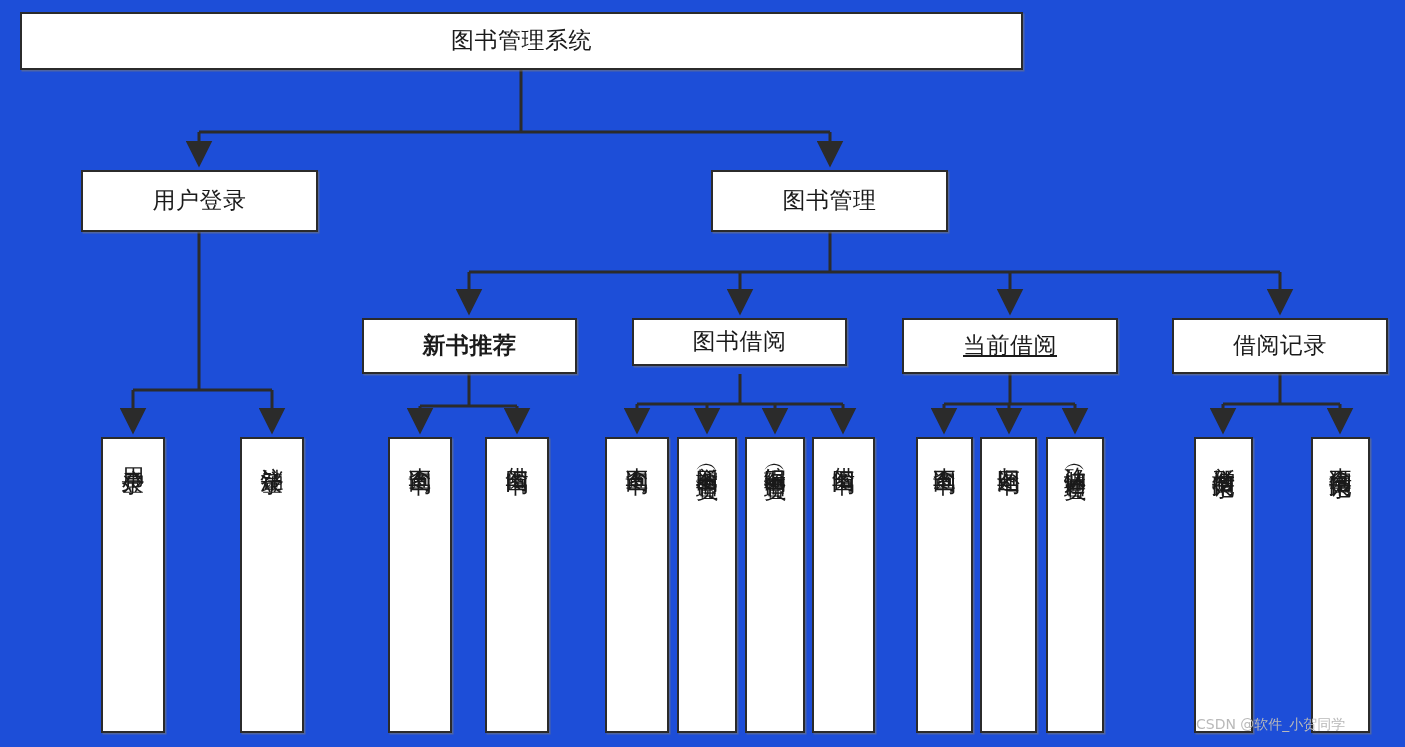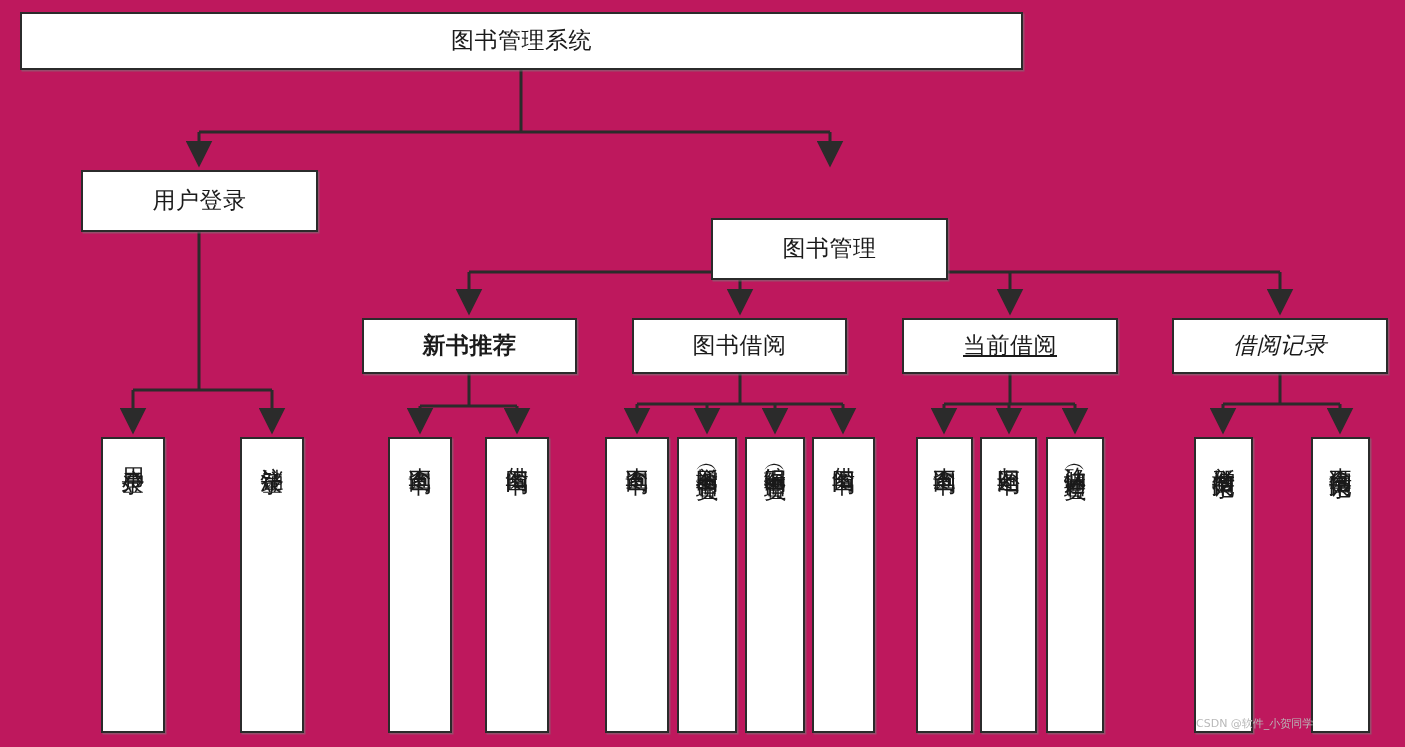--- a/index.html
+++ b/index.html
@@ -7,21 +7,21 @@
     padding: 0;
     background: #ffffff;
   }
   body {
     font-family: "DejaVu Sans", "Liberation Sans", sans-serif;
   }
   #canvas {
     position: relative;
     width: 1405px;
     height: 747px;
-    background: #be185d;
+    background: #1d4ed8;
     overflow: hidden;
   }
   #edges {
     position: absolute;
     left: 0;
     top: 0;
     width: 1405px;
     height: 747px;
   }
   .node {
@@ -56,21 +56,21 @@
     line-height: 1.08;
     letter-spacing: 2px;
     max-height: 100%;
   }
   .node.vert.tall .label {
     font-size: 22px;
   }
   #watermark {
     position: absolute;
     color: #b9b9b9;
-    font-size: 11px;
+    font-size: 14px;
     white-space: pre;
     pointer-events: none;
     font-family: "DejaVu Sans", "Liberation Sans", sans-serif;
   }
 </style>
 </head>
 <body>
 
 <div id="canvas">
 
@@ -124,34 +124,34 @@
     </g>
   </svg>
 
   <div class="node horiz" style="left: 20px; top: 12px; width: 1003px; height: 58px;">
     <span class="label">图书管理系统</span>
   </div>
 
   <div class="node horiz" style="left: 81px; top: 170px; width: 237px; height: 62px;">
     <span class="label">用户登录</span>
   </div>
-  <div class="node horiz" style="left: 711px; top: 170px; width: 237px; height: 62px; margin-top: 48px;">
+  <div class="node horiz" style="left: 711px; top: 170px; width: 237px; height: 62px;">
     <span class="label">图书管理</span>
   </div>
 
   <div class="node horiz" style="left: 362px; top: 318px; width: 215px; height: 56px; font-weight: bold;">
     <span class="label">新书推荐</span>
   </div>
-  <div class="node horiz" style="left: 632px; top: 318px; width: 215px; height: 56px;">
+  <div class="node horiz" style="left: 632px; top: 318px; width: 215px; height: 48px;">
     <span class="label">图书借阅</span>
   </div>
   <div class="node horiz" style="left: 902px; top: 318px; width: 216px; height: 56px; text-decoration: underline;">
     <span class="label">当前借阅</span>
   </div>
-  <div class="node horiz" style="left: 1172px; top: 318px; width: 216px; height: 56px; font-style: italic;">
+  <div class="node horiz" style="left: 1172px; top: 318px; width: 216px; height: 56px;">
     <span class="label">借阅记录</span>
   </div>
 
   <div class="node vert" style="left: 101px; top: 437px; width: 64px; height: 296px;">
     <span class="label">用户登录</span>
   </div>
   <div class="node vert" style="left: 240px; top: 437px; width: 64px; height: 296px;">
     <span class="label">注销登录</span>
   </div>
   <div class="node vert" style="left: 388px; top: 437px; width: 64px; height: 296px;">

